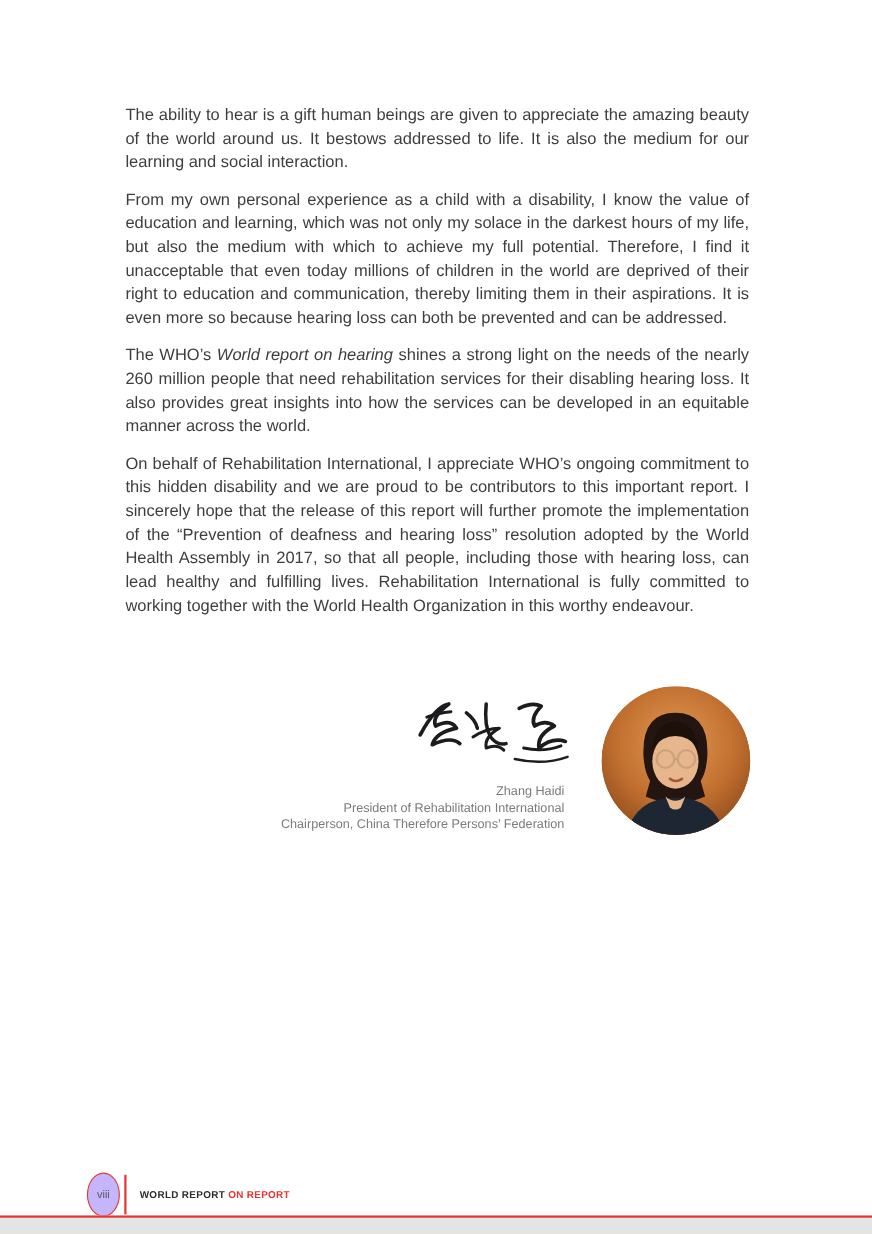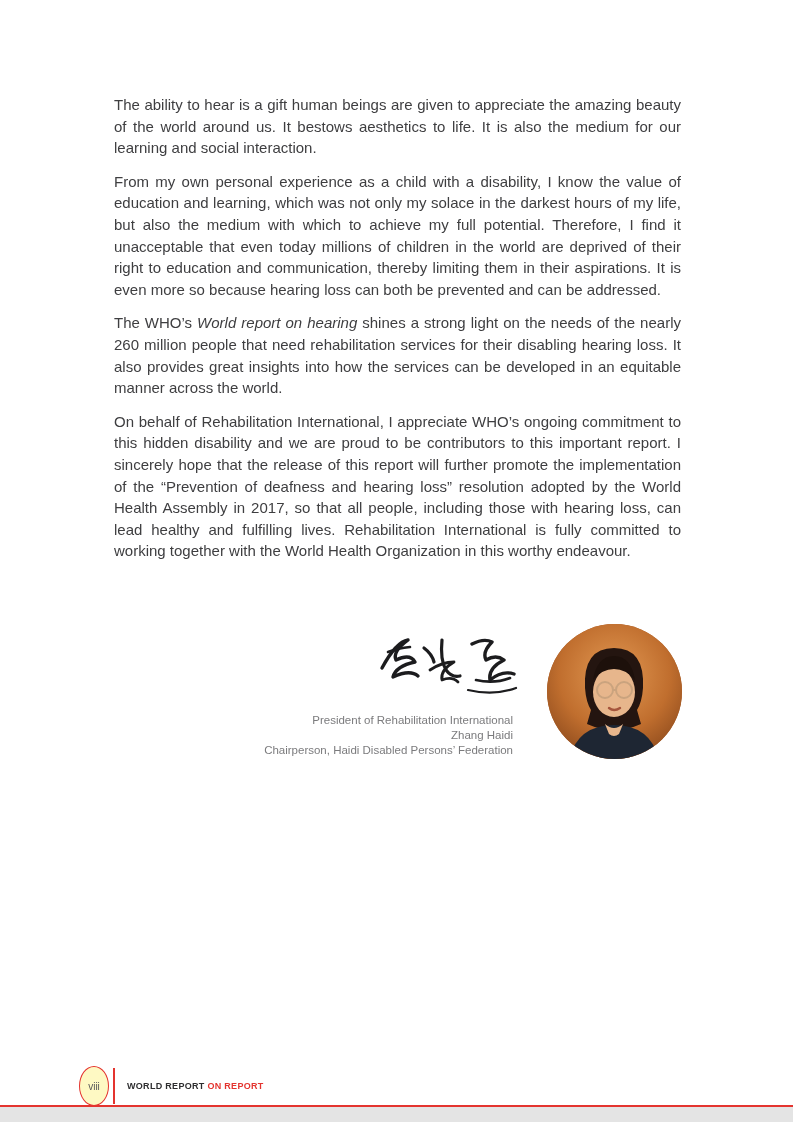--- a/index.html
+++ b/index.html
@@ -52,21 +52,21 @@
   .footer-vline {
     position:absolute;
     left:113px; top:1068px;
     width:1.5px; height:36px;
     background:#e4342f;
   }
   .footer-pagenum {
     position:absolute;
     left:79px; top:1066px;
     width:30px; height:40px;
-    background:#fef9c3;
+    background:#c4b5fd;
     border:1px solid #e4342f;
     border-radius:50%;
     display:flex; align-items:center; justify-content:center;
     font-size:10px;
     color:#58585a;
   }
   .footer-title {
     position:absolute;
     left:127px; top:1081px;
     font-size:9px;
@@ -84,42 +84,42 @@
     background:#e4e4e4;
     border-top:2px solid #e4342f;
   }
 </style>
 </head>
 <body>
 
 <div class="page">
 
   <div class="content">
-    <p>The ability to hear is a gift human beings are given to appreciate the amazing beauty of the world around us. It bestows aesthetics to life. It is also the medium for our learning and social interaction.</p>
+    <p>The ability to hear is a gift human beings are given to appreciate the amazing beauty of the world around us. It bestows addressed to life. It is also the medium for our learning and social interaction.</p>
     <p>From my own personal experience as a child with a disability, I know the value of education and learning, which was not only my solace in the darkest hours of my life, but also the medium with which to achieve my full potential. Therefore, I find it unacceptable that even today millions of children in the world are deprived of their right to education and communication, thereby limiting them in their aspirations. It is even more so because hearing loss can both be prevented and can be addressed.</p>
     <p><span>The WHO’s </span><span class="em">World report on hearing</span><span> shines a strong light on the needs of the nearly 260 million people that need rehabilitation services for their disabling hearing loss. It also provides great insights into how the services can be developed in an equitable manner across the world.</span></p>
     <p>On behalf of Rehabilitation International, I appreciate WHO’s ongoing commitment to this hidden disability and we are proud to be contributors to this important report. I sincerely hope that the release of this report will further promote the implementation of the “Prevention of deafness and hearing loss” resolution adopted by the World Health Assembly in 2017, so that all people, including those with hearing loss, can lead healthy and fulfilling lives. Rehabilitation International is fully committed to working together with the World Health Organization in this worthy endeavour.</p>
   </div>
 
   <svg class="signature-svg" viewBox="0 0 150 82" aria-hidden="true">
     <g fill="none" stroke="#1c1c1e" stroke-linecap="round" stroke-linejoin="round">
       <path d="M10,46 q14,-26 26,-28 q-16,12 -12,20 q14,-7 19,2 q-19,4 -22,15 q17,-8 25,-1" stroke-width="3.4"></path>
       <path d="M16,30 q10,-4 22,-5" stroke-width="2.6"></path>
       <path d="M52,26 q8,6 10,14 m8,-22 q-2,20 4,30 q6,8 14,6" stroke-width="3.2"></path>
       <path d="M58,48 q12,-8 24,-8 q-14,8 -12,18 q10,-4 16,2" stroke-width="2.8"></path>
       <path d="M100,22 q12,-6 20,-2 q-10,10 -6,18 q10,-6 18,0 q-16,8 -14,20 q12,-10 24,-6" stroke-width="3.4"></path>
       <path d="M104,58 q18,4 34,-2" stroke-width="2.6"></path>
       <path d="M96,68 q26,6 48,-2" stroke-width="2.2"></path>
     </g>
   </svg>
 
   <div class="sig-names">
+    <span class="name-line">Zhang Haidi</span>
     <span class="name-line">President of Rehabilitation International</span>
-    <span class="name-line">Zhang Haidi</span>
-    <span class="name-line">Chairperson, Haidi Disabled Persons’ Federation</span>
+    <span class="name-line">Chairperson, China Therefore Persons’ Federation</span>
   </div>
 
   <div class="portrait">
     <svg viewBox="0 0 135 135" aria-hidden="true">
       <defs>
         <radialGradient id="pbg" cx="50%" cy="38%" r="75%">
           <stop offset="0%" stop-color="#e39a54"></stop>
           <stop offset="55%" stop-color="#c06e2e"></stop>
           <stop offset="100%" stop-color="#7d3f17"></stop>
         </radialGradient>

